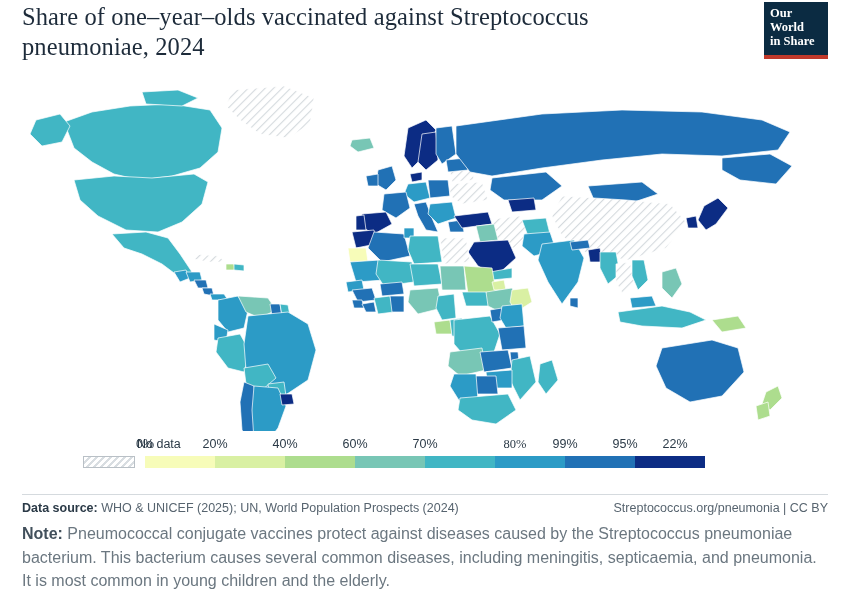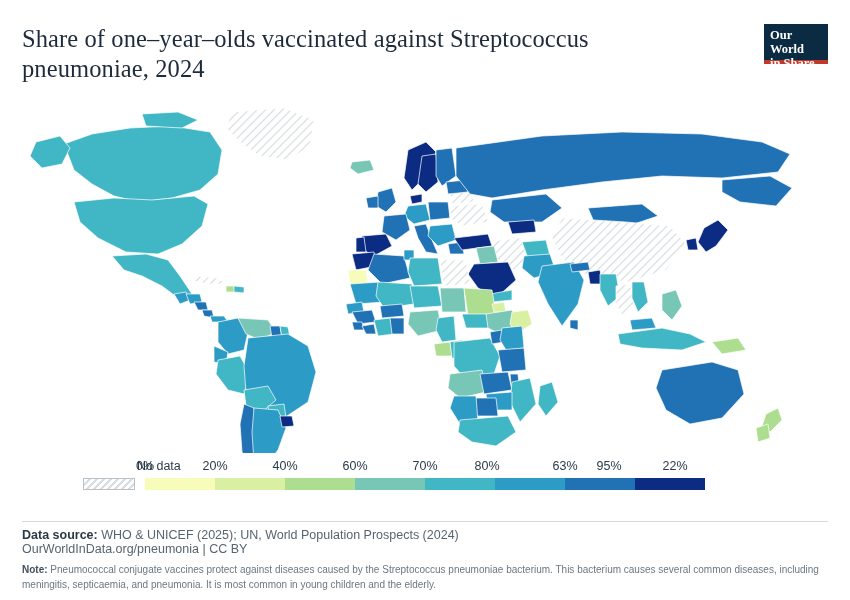--- a/index.html
+++ b/index.html
@@ -12,21 +12,21 @@
     background: #ffffff;
     font-family: "Liberation Sans", sans-serif;
     color: #1d2b3a;
     overflow: hidden;
   }
   .page {
     position: relative;
     width: 850px;
     height: 600px;
     box-sizing: border-box;
-    padding: 24px 22px 8px 22px;
+    padding: 2px 22px 8px 22px;
   }
   
   .header {
     position: relative;
   }
   .title {
     font-family: "Liberation Serif", serif;
     font-size: 24.5px;
     line-height: 1.22;
     font-weight: 400;
@@ -40,21 +40,21 @@
     color: #57646f;
     margin: 10px 0 0 0;
     max-width: 700px;
     line-height: 1.3;
   }
   .owid-logo {
     position: absolute;
     top: 0px;
     right: 0px;
     width: 64px;
-    height: 40px;
+    height: 57px;
     background: #0b2b42;
     color: #ffffff;
     font-family: "Liberation Serif", serif;
     font-weight: 700;
     font-size: 12.5px;
     line-height: 1.1;
     padding: 5px 6px 0 6px;
     box-sizing: border-box;
     border-bottom: 4px solid #c0392b;
   }
@@ -125,33 +125,32 @@
   .footer-rule {
     border-top: 1px solid #d5dade;
     margin-bottom: 6px;
   }
   .footer-row {
     display: flex;
     justify-content: space-between;
     align-items: baseline;
     font-size: 12.5px;
     color: #57646f;
-    flex-direction: column;
   }
   .footer-row .src strong {
     color: #2b3a47;
     font-weight: 700;
   }
   .footer-right {
     color: #57646f;
     white-space: nowrap;
   }
   .note {
     margin-top: 7px;
-    font-size: 10px;
+    font-size: 16px;
     line-height: 1.45;
     color: #6b7780;
   }
   .note strong {
     color: #42505c;
     font-weight: 700;
   }
 </style>
 </head>
 <body>
@@ -313,23 +312,23 @@
   </div>
 
   <div class="legend">
     <div class="legend-labels">
       <span class="legend-nodata-label">No data</span>
       <span style="left:0px;">0%</span>
       <span style="left:70px;">20%</span>
       <span style="left:140px;">40%</span>
       <span style="left:210px;">60%</span>
       <span style="left:280px;">70%</span>
-      <span style="left:342px;">80%</span>
-      <span style="left:420px;">63%</span>
-      <span style="left:464px;">95%</span>
+      <span style="left:370px;font-family:Liberation Serif, serif;">80%</span>
+      <span style="left:420px;">99%</span>
+      <span style="left:480px;">95%</span>
       <span style="left:530px;">22%</span>
     </div>
     <div class="legend-nodata"></div>
     <div class="legend-bar">
       <div class="swatch" style="width:70px;background:#f7fcb9;"></div>
       <div class="swatch" style="width:70px;background:#d9f0a3;"></div>
       <div class="swatch" style="width:70px;background:#addd8e;"></div>
       <div class="swatch" style="width:70px;background:#78c6b5;"></div>
       <div class="swatch" style="width:70px;background:#41b6c4;"></div>
       <div class="swatch" style="width:70px;background:#2c9bc6;"></div>
@@ -338,21 +337,21 @@
     </div>
   </div>
 
   <div class="footer">
     <div class="footer-rule"></div>
     <div class="footer-row">
       <div class="src">
         <strong>Data source:</strong>
         <span>WHO &amp; UNICEF (2025); UN, World Population Prospects (2024)</span>
       </div>
-      <div class="footer-right">OurWorldInData.org/pneumonia | CC BY</div>
+      <div class="footer-right">Streptococcus.org/pneumonia | CC BY</div>
     </div>
     <div class="note">
       <strong>Note:</strong>
       <span>Pneumococcal conjugate vaccines protect against diseases caused by the Streptococcus pneumoniae bacterium. This bacterium causes several common diseases, including meningitis, septicaemia, and pneumonia. It is most common in young children and the elderly.</span>
     </div>
   </div>
 
 </div>
 
 </body></html>

